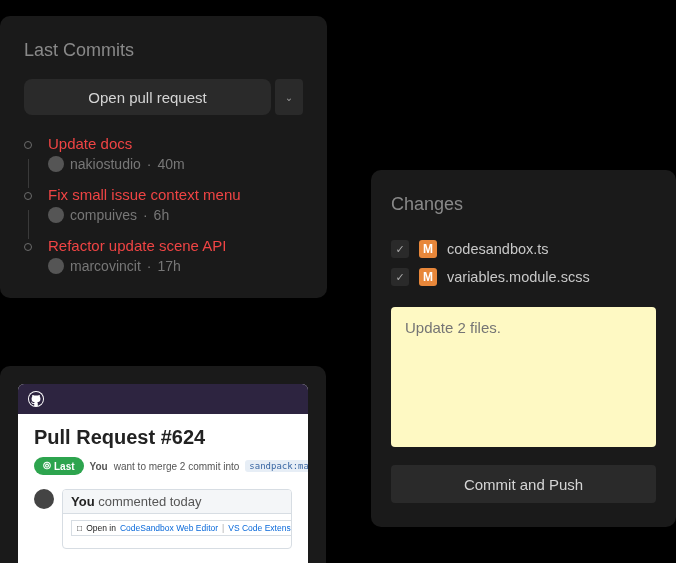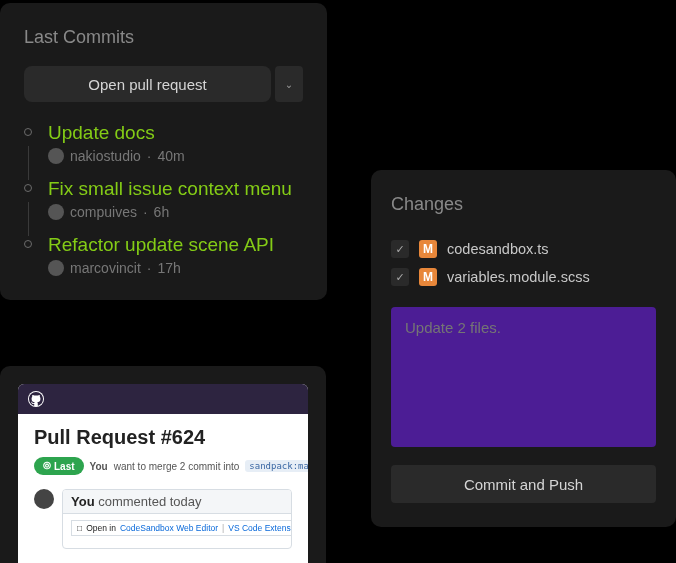--- a/index.html
+++ b/index.html
@@ -13,21 +13,21 @@
     }
     .panel {
       background: #1a1a1a;
       border-radius: 10px;
       position: absolute;
     }
 
     
     .commits-panel {
       left: 0;
-      top: 3px;
+      top: 16px;
       width: 327px;
       padding: 24px;
     }
     .panel-title {
       color: #898989;
       font-size: 18px;
       font-weight: 400;
       margin-bottom: 18px;
     }
     .open-pr-row {
@@ -77,22 +77,22 @@
     .commit-line {
       position: absolute;
       left: 3.5px;
       top: 24px;
       bottom: -2px;
       width: 1px;
       background: #3a3a3a;
     }
     .commit-item:last-child .commit-line { display: none; }
     .commit-title {
-      color: #84cc16;
-      font-size: 19px;
+      color: #ef4444;
+      font-size: 15px;
       margin-bottom: 4px;
     }
     .commit-meta {
       display: flex;
       align-items: center;
       gap: 6px;
       color: #777;
       font-size: 14px;
     }
     .avatar-sm {
@@ -139,21 +139,21 @@
       font-size: 12px;
       font-weight: 700;
       display: flex;
       align-items: center;
       justify-content: center;
     }
     .file-name { color: #c8c8c8; font-size: 14.5px; }
     .commit-msg {
       width: 100%;
       height: 140px;
-      background: #4c1d95;
+      background: #fef9c3;
       border: none;
       border-radius: 4px;
       color: #888;
       font-size: 15px;
       padding: 12px 14px;
       resize: none;
       font-family: inherit;
       margin-bottom: 14px;
     }
     .commit-push-btn {

